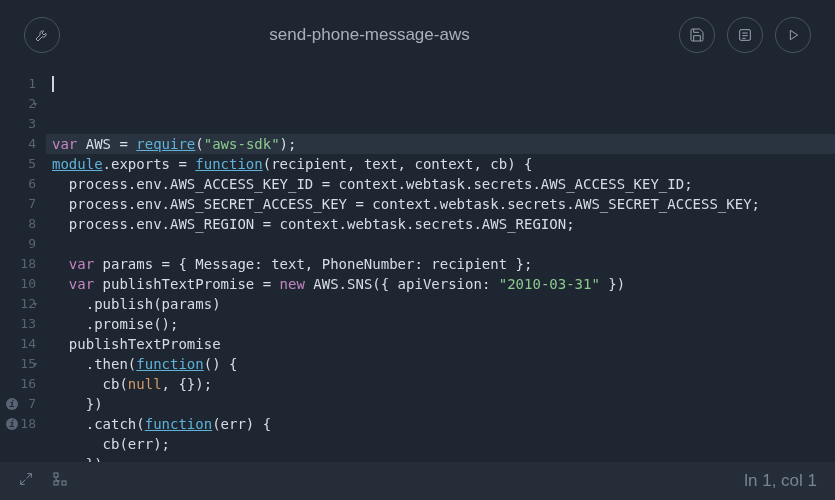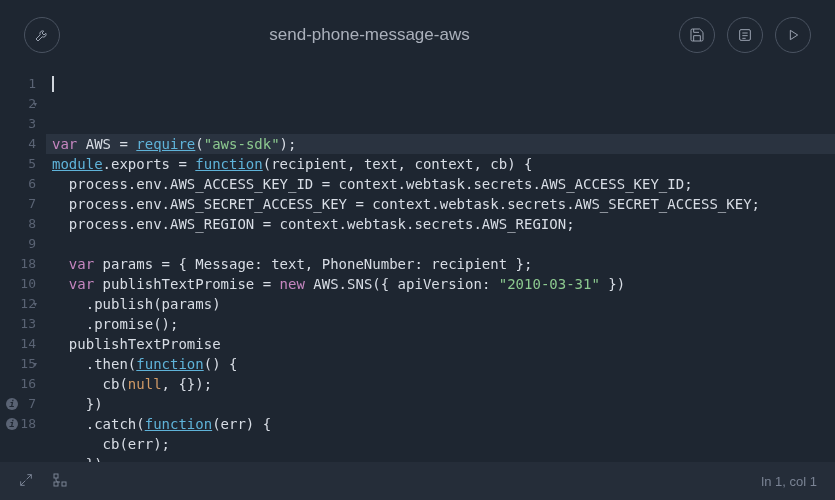--- a/index.html
+++ b/index.html
@@ -105,21 +105,21 @@
 .plain { color: #d8dde5; }
 .punc { color: #d8dde5; }
 .statusbar {
   height: 38px;
   background: #252d39;
   display: flex;
   align-items: center;
   padding: 0 18px;
   color: #7a8394;
   font-family: -apple-system, BlinkMacSystemFont, "Segoe UI", sans-serif;
-  font-size: 13px;
+  font-size: 17px;
 }
 .statusbar .left-icons { display: flex; gap: 18px; align-items: center; }
 .statusbar .left-icons svg { width: 16px; height: 16px; stroke: #7a8394; fill: none; stroke-width: 1.5; }
 .statusbar .spacer { flex: 1; }
 </style>
 </head>
 <body>
 
 <div class="topbar">
   <div class="icon-btn">

